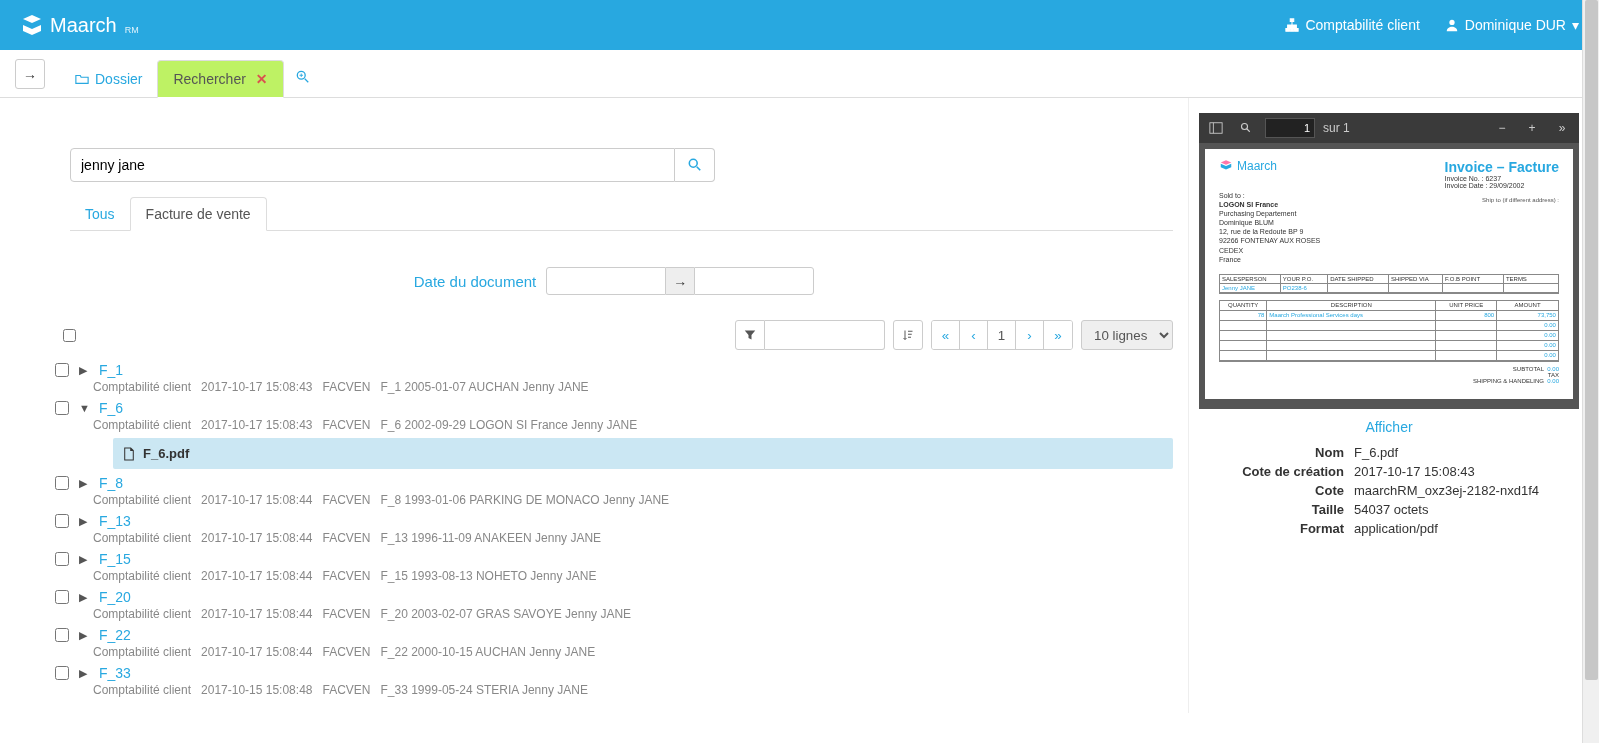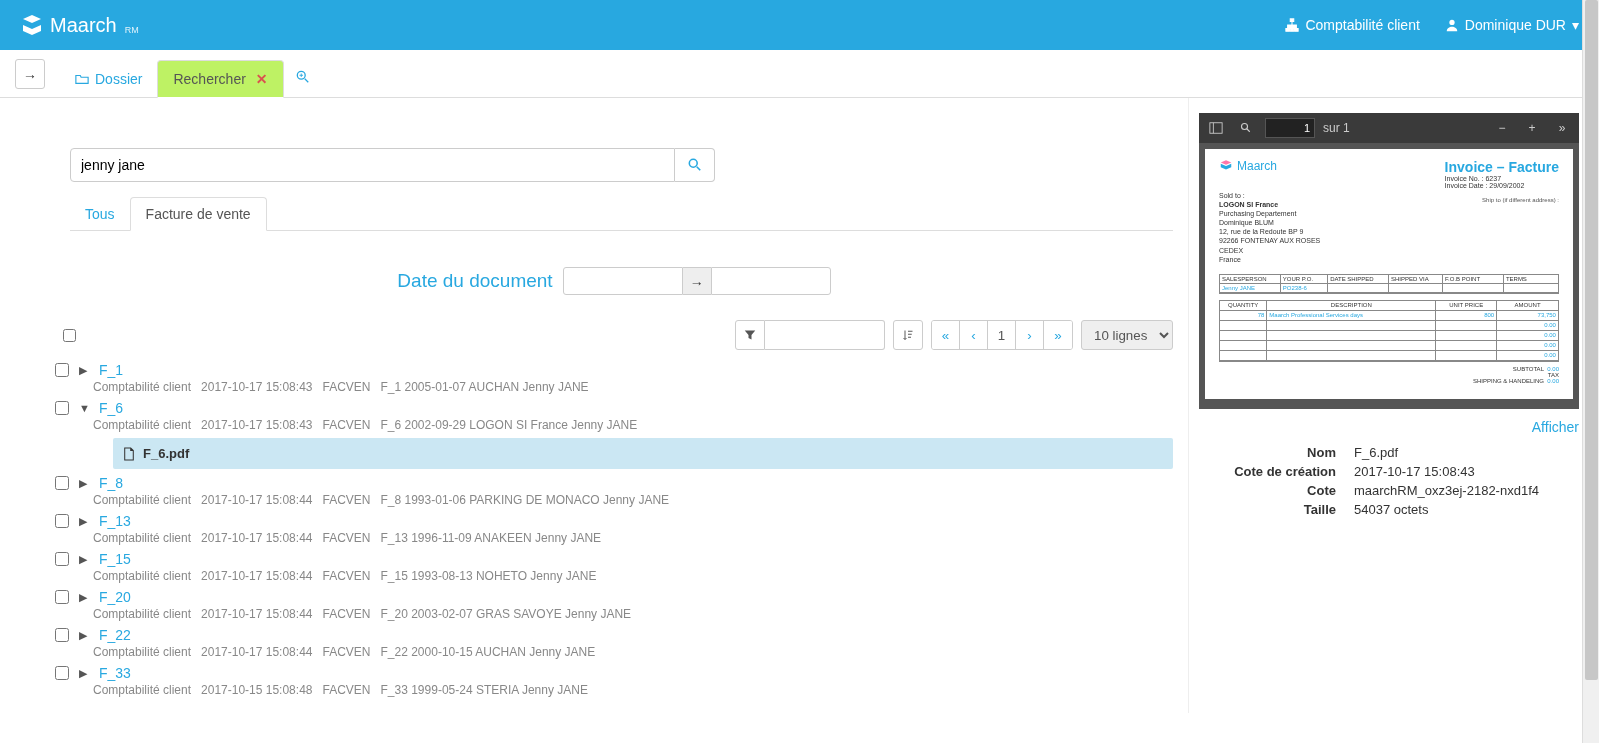--- a/index.html
+++ b/index.html
@@ -31,21 +31,21 @@
 .search-input { flex: 1; height: 34px; border: 1px solid #ccc; border-radius: 4px 0 0 4px; padding: 0 10px; font-size: 14px; }
 .search-btn { width: 40px; height: 34px; border: 1px solid #ccc; border-left: none; border-radius: 0 4px 4px 0; background: #fff; color: #28a8e0; cursor: pointer; display: flex; align-items: center; justify-content: center; }
 
 
 .subtabs { display: flex; border-bottom: 1px solid #ddd; margin-left: 15px; margin-bottom: 36px; align-items: flex-end; }
 .subtab { padding: 8px 15px; color: #28a8e0; cursor: pointer; }
 .subtab.active { color: #555; border: 1px solid #ddd; border-bottom: 1px solid #fff; border-radius: 4px 4px 0 0; margin-bottom: -1px; }
 
 
 .filterrow { display: flex; align-items: center; justify-content: center; gap: 10px; margin-bottom: 25px; }
-.filterrow label { color: #28a8e0; font-size: 19px; }
+.filterrow label { color: #28a8e0; font-size: 15px; }
 .date-input { width: 120px; height: 28px; border: 1px solid #ccc; border-radius: 3px 0 0 3px; padding: 0 6px; }
 .date-arrow { width: 28px; height: 28px; border: 1px solid #ccc; border-left: none; border-right: none; background: #eee; display: flex; align-items: center; justify-content: center; }
 .date-input.right { border-radius: 0 3px 3px 0; }
 
 
 .count { font-size: 22px; color: #777; margin: 0 0 8px 15px; font-weight: 300; }
 
 
 .controls { display: flex; align-items: center; gap: 8px; margin-bottom: 12px; }
 .chk-master { margin-left: 8px; }
@@ -81,25 +81,25 @@
 .pdf-sold b { font-size: 7px; }
 .pdf-ship { position: absolute; right: 14px; top: 48px; font-size: 6px; color: #555; }
 .pdf-table { border: 1px solid #888; margin-top: 10px; font-size: 6px; }
 .pdf-table .hdr, .pdf-table .row { display: flex; }
 .pdf-table .cell { border-right: 1px solid #888; border-bottom: 1px solid #888; padding: 1px 2px; overflow: hidden; white-space: nowrap; }
 .pdf-table .hdr .cell { background: #fff; }
 .pdf-table2 { border: 1px solid #888; margin-top: 6px; font-size: 6px; }
 .pdf-table2 .row { display: flex; min-height: 10px; }
 .pdf-table2 .cell { border-right: 1px solid #888; border-bottom: 1px solid #888; padding: 1px 2px; }
 .pdf-total { text-align: right; font-size: 6px; margin-top: 4px; }
-.afficher { text-align: right; margin-top: 10px; }
+.afficher { text-align: center; margin-top: 10px; }
 .afficher a { color: #28a8e0; text-decoration: none; }
 .meta-table { margin-top: 10px; font-size: 13px; }
 .meta-table .mrow { display: flex; margin-bottom: 4px; }
-.meta-table .mlabel { width: 155px; text-align: right; font-weight: bold; padding-right: 18px; }
+.meta-table .mlabel { width: 155px; text-align: right; font-weight: bold; padding-right: 10px; }
 .meta-table .mval { flex: 1; }
 
 
 .scrollbar { position: fixed; right: 0; top: 0; width: 17px; height: 100%; background: #f0f0f0; border-left: 1px solid #ddd; }
 .scrollbar-thumb { position: absolute; left: 2px; width: 13px; background: #c7c7c7; border-radius: 2px; top: 0; height: 680px; }
 </style>
 </head>
 <body>
 
 <div class="header">
@@ -445,19 +445,23 @@
                    <div class="mval">2017-10-17 15:08:43</div>
         </div>
         <div class="mrow">
           <div class="mlabel">Cote</div>
                    <div class="mval">maarchRM_oxz3ej-2182-nxd1f4</div>
         </div>
         <div class="mrow">
           <div class="mlabel">Taille</div>
                    <div class="mval">54037 octets</div>
         </div>
+        <div class="mrow">
+          <div class="mlabel">Format</div>
+                   <div class="mval">application/pdf</div>
+        </div>
       </div>
   </div>
 </div>
 
 <div class="scrollbar">
   <div class="scrollbar-thumb"></div>
 </div>
 
 </body></html>

